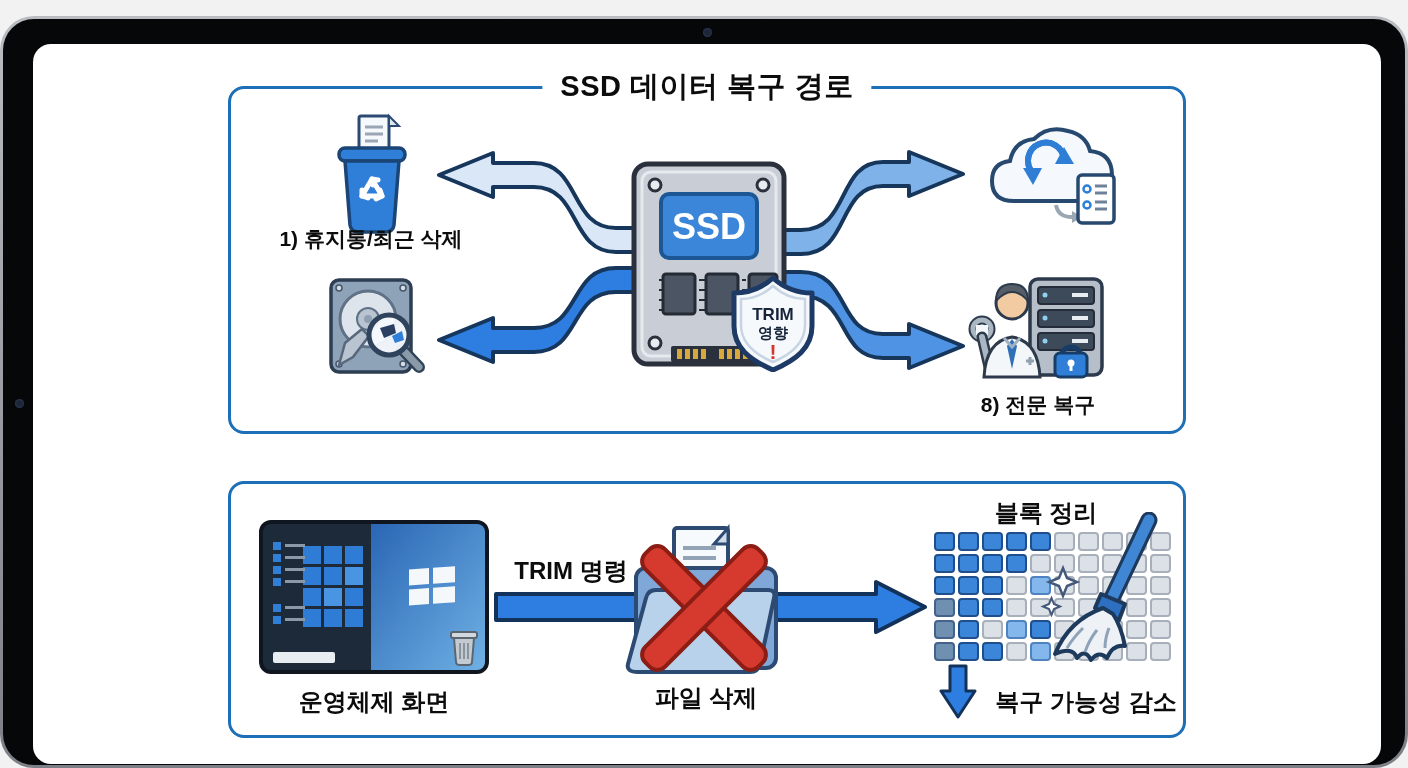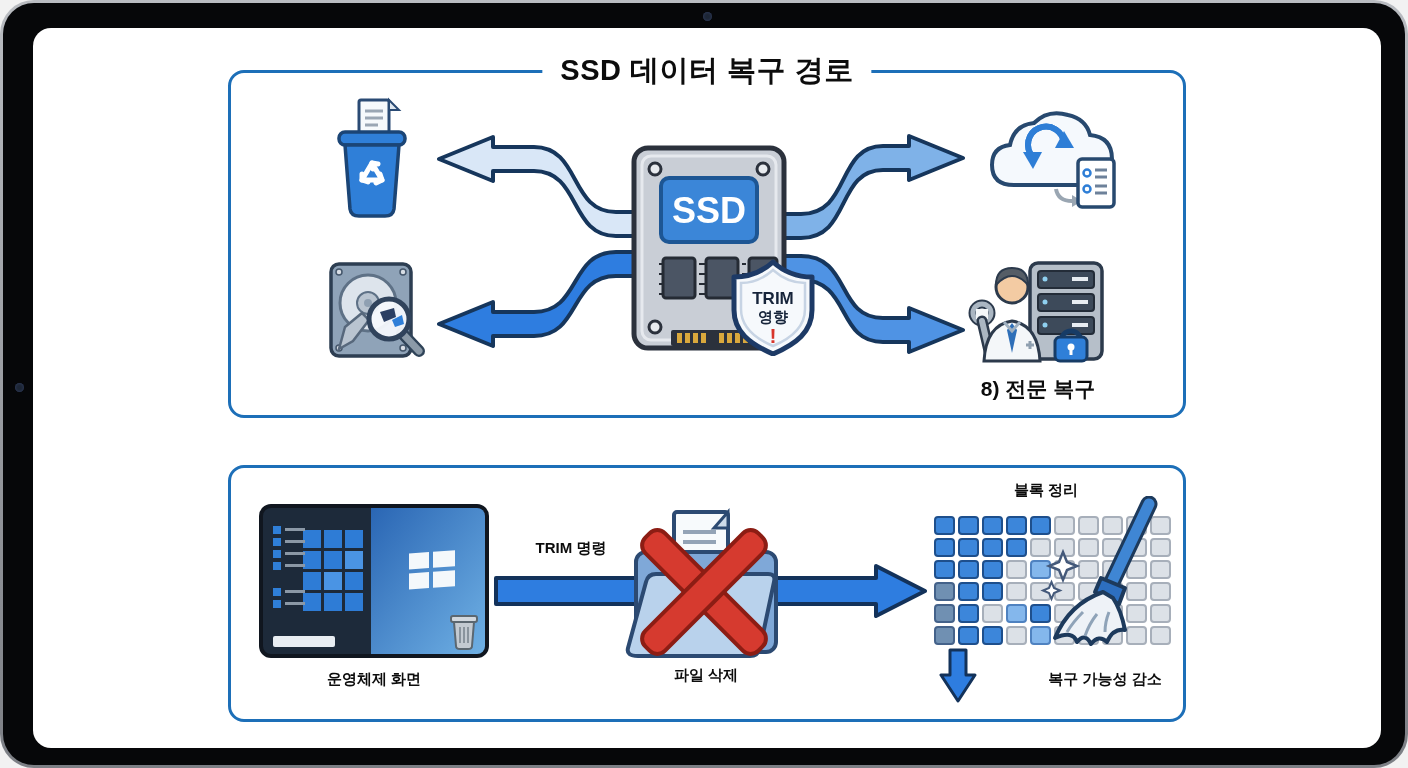--- a/index.html
+++ b/index.html
@@ -1,37 +1,37 @@
 <!DOCTYPE html>
 <html><head>
 <meta charset="utf-8">
 <style>
   html,body{margin:0;padding:0;width:1408px;height:768px;background:#f2f2f2;
     font-family:"Liberation Sans","DejaVu Sans",sans-serif;}
   .tablet{position:absolute;inset:0;border-radius:34px;
-    background:linear-gradient(180deg,#b9bcc1,#7c7f85);}
+    background:linear-gradient(180deg,#b9bcc1,#7c7f85);margin-top:16px;}
   .bezel{position:absolute;inset:3px;border-radius:31px;background:#060709;}
   .cam{position:absolute;border-radius:50%;background:#1d2636;
     box-shadow:0 0 2px 1px #2a3550 inset;}
   .cam.top{left:700px;top:9px;width:9px;height:9px;}
   .cam.left{left:12px;top:380px;width:9px;height:9px;}
   .screen{position:absolute;left:30px;top:25px;width:1348px;height:720px;
     background:#ffffff;border-radius:18px;overflow:hidden;}
 
   .panel{position:absolute;border:3px solid #1d6fb8;border-radius:16px;background:#fff;}
   .panel1{left:195px;top:42px;width:952px;height:342px;}
   .panel2{left:195px;top:437px;width:952px;height:251px;}
   .panel-title{position:absolute;top:-22px;left:50%;transform:translateX(-50%);
     background:#fff;padding:0 18px;font-size:29px;font-weight:700;color:#0c0c0c;
     white-space:nowrap;letter-spacing:.5px;}
 
   .abs{position:absolute;}
   .lbl{position:absolute;transform:translateX(-50%);white-space:nowrap;
     font-weight:700;color:#0c0c0c;font-size:21px;}
-  .lbl2{font-size:15px;}
+  .lbl2{font-size:24px;}
 
   
   .block-grid{position:absolute;left:703px;top:48px;width:237px;height:129px;
     display:grid;grid-template-columns:repeat(10,21px);grid-template-rows:repeat(6,19px);
     grid-gap:3px;}
   .cell{border-radius:4px;box-sizing:border-box;}
   .cell.b{background:#3c86da;border:2px solid #1e4f8c;}
   .cell.s{background:#7090b2;border:2px solid #44628a;}
   .cell.l{background:#84b7ec;border:2px solid #4f82c0;}
   .cell.e{background:#dce1e7;border:2px solid #a7afba;}
@@ -57,20 +57,21 @@
           <line x1="39" y1="28" x2="52" y2="28" stroke="#9aa6b4" stroke-width="3"></line>
           <rect x="13" y="35" width="66" height="13" rx="6" fill="#2f7fd8" stroke="#1b4576" stroke-width="3.5"></rect>
           <path d="M19,48 L73,48 L68,112 Q67,119 59,119 L33,119 Q25,119 24,112 Z" fill="#2f7fd8" stroke="#1b4576" stroke-width="3.5"></path>
           <g stroke="#ffffff" fill="none" stroke-width="5" stroke-linejoin="round" stroke-linecap="round">
             <path d="M46,66 L36,83 L56,83 Z"></path>
             <path d="M46,66 l6,1 m-6,-1 l1,6"></path>
             <path d="M36,83 l0,-6 m0,6 l6,2"></path>
             <path d="M56,83 l-2,-6 m2,6 l-6,3"></path>
           </g>
         </svg>
+        <div class="lbl" style="left:140px;top:136px">1) 휴지통/최근 삭제</div>
 
         <svg class="abs" style="left:745px;top:28px" width="152" height="112" viewBox="0 0 152 112">
           <path d="M38,84 Q16,84 16,64 Q16,46 34,44 Q38,24 58,22 Q72,8 92,14 Q110,18 114,34 Q136,36 136,58 Q136,82 110,84 Z" fill="#f5f9fd" stroke="#27496f" stroke-width="4"></path>
           <g>
             <path d="M57,56 A18,18 0 1 1 88,43" fill="none" stroke="#2e7ed6" stroke-width="6"></path>
             <polygon points="88,30 98,47 79,47" fill="#2e7ed6"></polygon>
             <path d="M88,42 A18,18 0 1 1 57,55" fill="none" stroke="#2e7ed6" stroke-width="6" transform="rotate(180,72.5,49)"></path>
             <polygon points="57,68 47,51 66,51" fill="#2e7ed6"></polygon>
           </g>
           <path d="M80,88 Q82,100 96,100" fill="none" stroke="#9aa6b2" stroke-width="4"></path>
@@ -356,18 +357,18 @@
           <line x1="128" y1="8" x2="92" y2="84" stroke="#1d3a5c" stroke-width="17" stroke-linecap="round"></line>
           <line x1="128" y1="8" x2="92" y2="84" stroke="#3f86d4" stroke-width="11" stroke-linecap="round"></line>
           <polygon points="80,82 104,92 98,108 74,96" fill="#2d6fc0" stroke="#1d3a5c" stroke-width="4" stroke-linejoin="round"></polygon>
           <path d="M82,96 Q48,108 34,142 Q52,134 56,146 Q64,136 70,148 Q78,138 86,146 Q92,132 104,134 Q100,114 92,102 Z" fill="#eef2f7" stroke="#1d3a5c" stroke-width="4" stroke-linejoin="round"></path>
           <path d="M62,116 Q52,126 46,136 M76,118 Q68,128 64,140 M88,116 Q84,126 84,136" fill="none" stroke="#8fa3b8" stroke-width="3"></path>
         </svg>
 
         <svg class="abs" style="left:708px;top:180px" width="38" height="56" viewBox="0 0 38 56">
           <path d="M11,2 L27,2 L27,27 L36,27 L19,53 L2,27 L11,27 Z" fill="#2e7de0" stroke="#13325a" stroke-width="3" stroke-linejoin="round"></path>
         </svg>
-        <div class="lbl lbl2" style="left:874px;top:202px">복구 가능성 감소</div>
+        <div class="lbl lbl2" style="left:855px;top:202px">복구 가능성 감소</div>
       </div>
 
     </div>
   </div>
 </div>
 
 </body></html>

